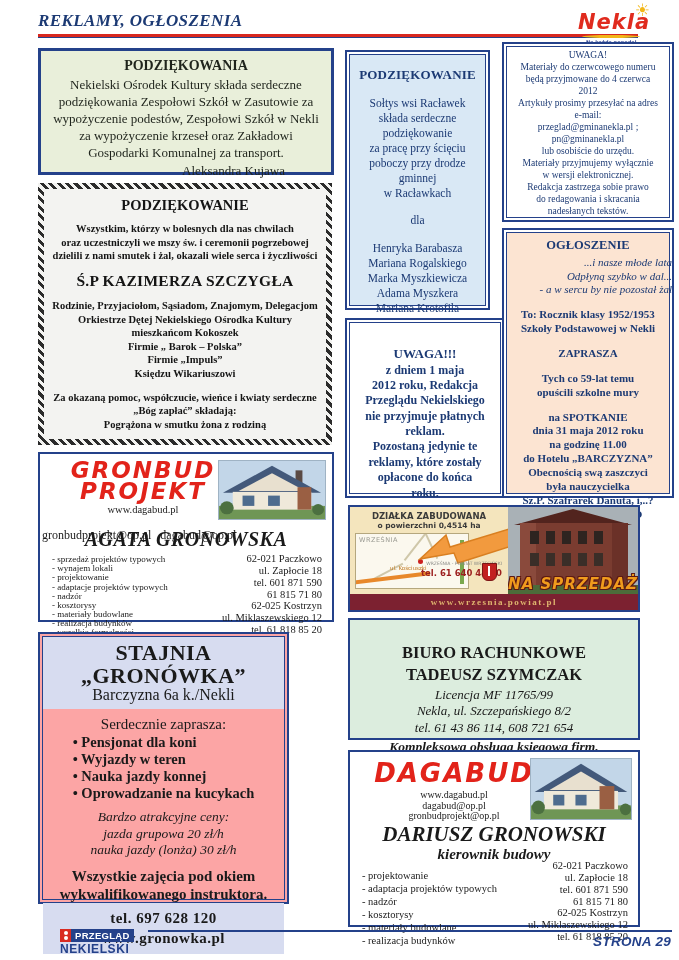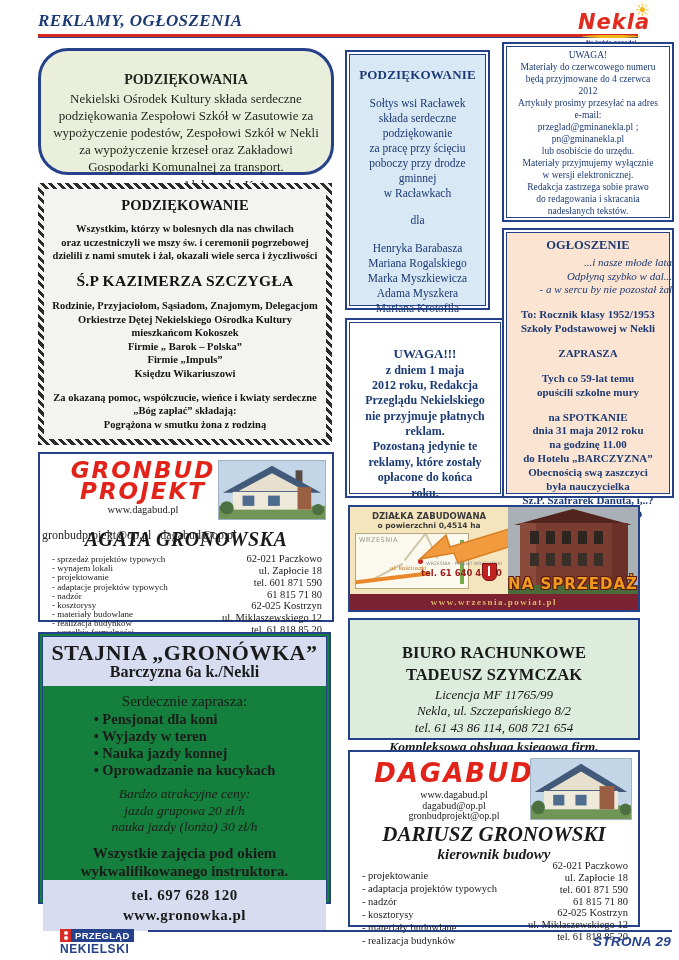--- a/index.html
+++ b/index.html
@@ -32,21 +32,21 @@
 
   
   .box{box-sizing:border-box;}
   .b-single{border:3px solid var(--navy);}
   .b-thin{border:2px solid var(--navy);}
   .b-dbl{border:2px solid var(--navy);
     box-shadow:inset 0 0 0 2px #ffffff, inset 0 0 0 3px var(--navy);}
 
   
   .green-box{left:38px;top:48px;width:296px;height:127px;background:#e9efda;
-    padding:20px 12px 0 12px;font-size:13px;line-height:1.3;color:#1f241c;border-radius:30px;}
+    padding:6px 12px 0 12px;font-size:13px;line-height:1.3;color:#1f241c;}
   .green-box .t{font-weight:bold;font-size:14px;margin-bottom:2px;}
   .green-box .sig{text-align:right;padding-right:34px;margin-top:1px;}
 
   .ornate{left:38px;top:183px;width:294px;height:262px;background:#f3f3f1;
     border:6px solid #2d2d2d;
     border-image:repeating-linear-gradient(45deg,#2b2b2b 0 3px,#f3f3f1 3px 6px) 6;
     padding:8px 6px 0 6px;font-weight:bold;color:#141414;}
   .ornate .t{font-size:14.5px;margin-bottom:8px;}
   .ornate .para{font-size:10.5px;line-height:1.3;}
   .ornate .name{font-size:15.5px;margin:9px 0 9px 0;letter-spacing:.3px;}
@@ -61,26 +61,26 @@
   .ad-emails{position:absolute;left:2px;top:74px;width:216px;text-align:left;
     font-size:12px;white-space:pre-wrap;}
   .ad-photo{position:absolute;right:6px;top:6px;width:106px;height:58px;
     border:1px solid #9fb3c4;}
   .ad-person{position:absolute;left:0;top:74px;width:100%;text-align:center;
     font-weight:bold;font-style:italic;font-size:20px;letter-spacing:.5px;}
   .ad-services{position:absolute;left:12px;top:101px;font-size:9px;line-height:1.02;}
   .ad-addr{position:absolute;right:10px;top:99px;text-align:right;
     font-size:10.5px;line-height:1.13;}
 
-  .stajnia{left:38px;top:632px;width:293px;height:272px;padding:2px;background:#15803d;}
+  .stajnia{left:38px;top:632px;width:251px;height:272px;padding:2px;background:#fca5a5;}
   .stajnia-in{border:1px solid var(--navy);height:100%;box-sizing:border-box;
     display:flex;flex-direction:column;}
   .staj-hdr{background:#d7dcf0;padding:4px 0 5px 0;}
   .staj-hdr .t1{font-weight:bold;font-size:22px;letter-spacing:.5px;line-height:1.05;}
-  .staj-hdr .t2{font-weight:bold;font-size:16px;line-height:1.05;}
+  .staj-hdr .t2{font-weight:normal;font-size:16px;line-height:1.05;}
   .staj-mid{flex:1;padding-top:7px;}
   .staj-invite{font-weight:normal;font-size:15px;margin-bottom:1px;}
   .staj-bullets{display:inline-block;text-align:left;font-weight:bold;font-size:14.5px;
     line-height:1.18;}
   .staj-bullets > div::before{content:"• ";}
   .staj-prices{font-style:italic;font-size:13.5px;line-height:1.22;margin-top:7px;}
   .staj-note{font-weight:bold;font-size:15px;line-height:1.2;margin-top:8px;}
   .staj-ftr{background:#d7dcf0;padding:5px 0 6px 0;font-weight:bold;font-size:15px;
     line-height:1.35;letter-spacing:.5px;}
 
@@ -128,21 +128,21 @@
   .map-arrow{position:absolute;left:66px;top:8px;width:130px;height:52px;}
   .map-office{position:absolute;left:66px;top:54px;width:86px;text-align:right;
     font-size:4.5px;color:#8a8a86;font-family:"DejaVu Sans",sans-serif;}
   .map-tel{position:absolute;left:58px;top:61px;width:94px;text-align:right;
     font-family:"DejaVu Sans",sans-serif;font-weight:bold;font-size:8.5px;color:#9c1f1f;}
   .crest{position:absolute;left:132px;top:56px;width:13px;height:16px;background:#c22121;
     border-radius:0 0 6px 6px;border:1px solid #7c1616;}
   .crest::after{content:"";position:absolute;left:5px;top:2px;width:2px;height:10px;background:#fff;}
   .photo-right{position:absolute;left:158px;top:0;width:130px;height:87px;overflow:hidden;}
   .sale-text{position:absolute;left:0;bottom:1px;width:100%;text-align:center;
-    font-family:"DejaVu Sans",sans-serif;font-weight:bold;font-size:15px;
+    font-family:"DejaVu Sans",sans-serif;font-weight:bold;font-style:italic;font-size:15px;
     color:#f09b1d;letter-spacing:1px;
     text-shadow:1px 1px 0 #5c1a14,-1px 1px 0 #5c1a14,1px -1px 0 #5c1a14,-1px -1px 0 #5c1a14;}
   .www-bar{position:absolute;left:0;bottom:0;width:100%;height:16px;background:#7c2130;
     color:#dfb56e;font-weight:bold;font-size:9px;letter-spacing:1.5px;line-height:16px;
     text-align:center;}
 
   .biuro{left:348px;top:618px;width:292px;height:122px;background:#dcedde;padding-top:22px;
     line-height:1.3;}
   .biuro .b1{font-weight:bold;font-size:16.5px;line-height:1.35;}
   .biuro .it{font-style:italic;font-size:13px;}

